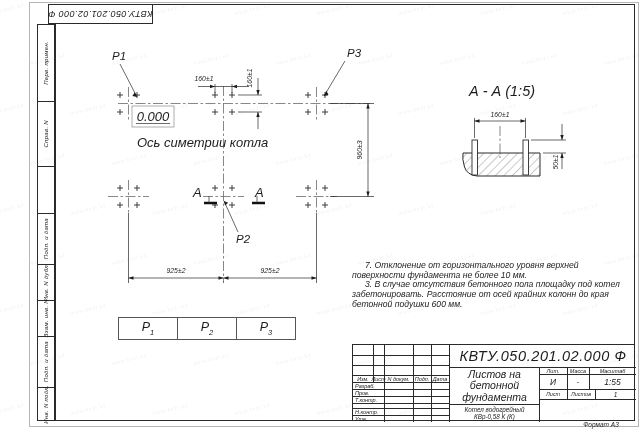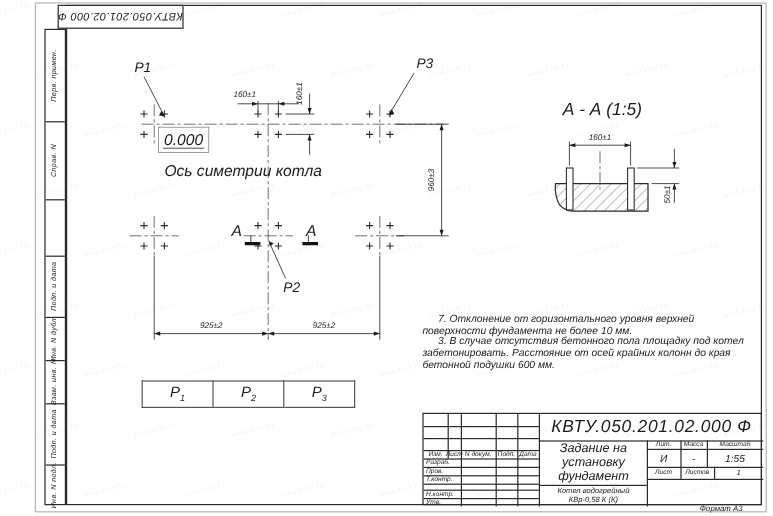--- a/index.html
+++ b/index.html
@@ -329,23 +329,23 @@
     <div class="tcell f55" style="left:78px;top:30px;width:18px;height:7px">Дата</div>
 
     <div class="sign-label" style="top:38px">Разраб.</div>
     <div class="sign-label" style="top:45px">Пров.</div>
     <div class="sign-label" style="top:52px">Т.контр.</div>
     <div class="sign-label" style="top:64px">Н.контр.</div>
     <div class="sign-label" style="top:71px">Утв.</div>
 
     <div class="tcell" id="tb-docnum">КВТУ.050.201.02.000  Ф</div>
     <div class="tcell" id="tb-title">
-      <span>Задание на</span>
-      <span>установку</span>
-      <span>фундамент</span>
+      <span>Листов на</span>
+      <span>бетонной</span>
+      <span>фундамента</span>
     </div>
     <div class="tcell" id="tb-product">
       <span>Котел водогрейный</span>
       <span>КВр-0,58 К (К)</span>
     </div>
 
     <div class="tcell f55" style="left:186px;top:22px;width:28px;height:7px">Лит.</div>
     <div class="tcell f55" style="left:214px;top:22px;width:22px;height:7px">Масса</div>
     <div class="tcell f55" style="left:236px;top:22px;width:47px;height:7px">Масштаб</div>
     <div class="tcell f8" style="left:186px;top:29px;width:28px;height:15px">И</div>

